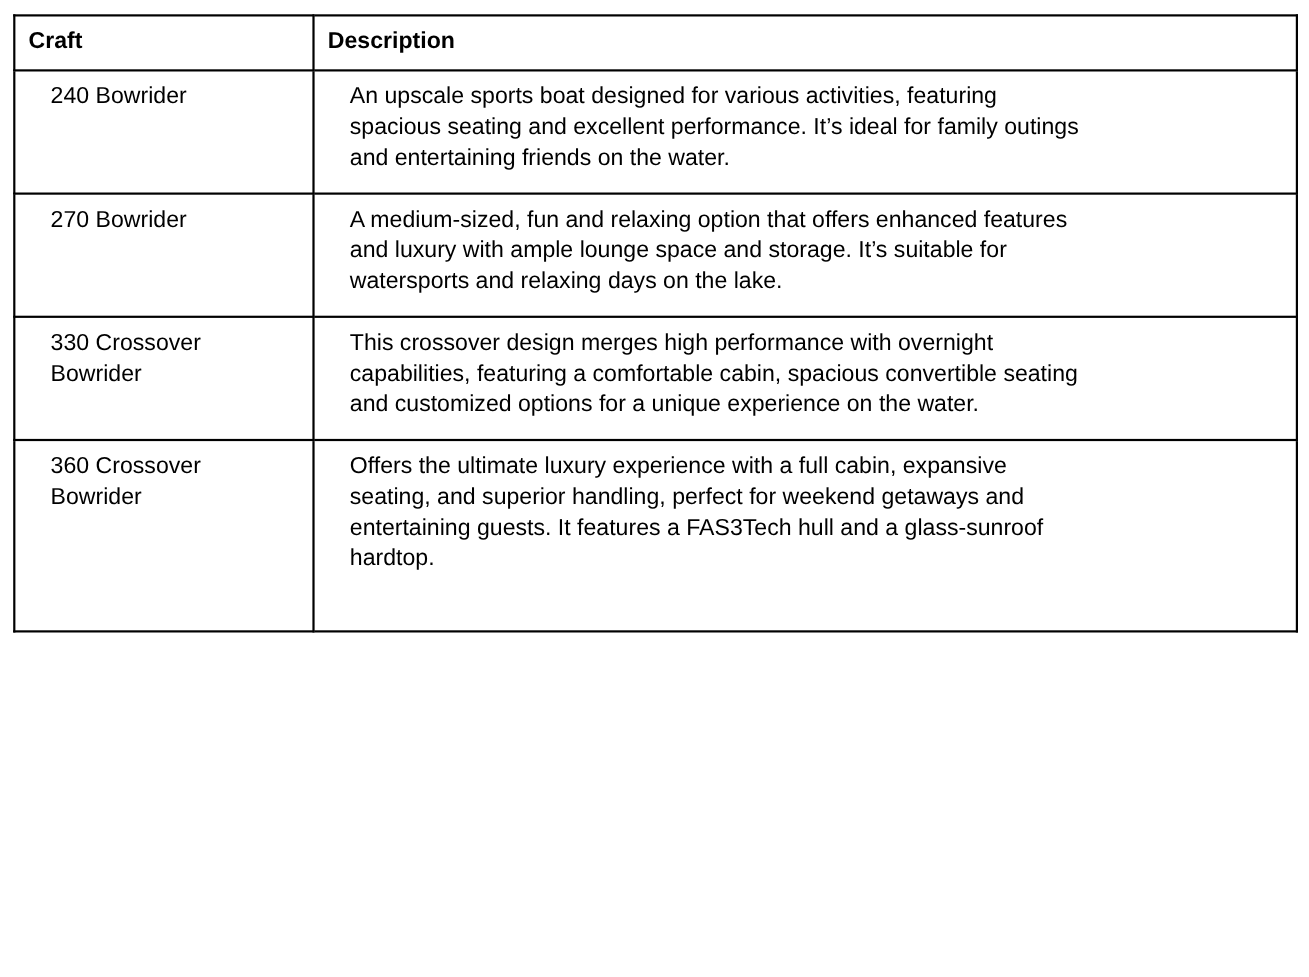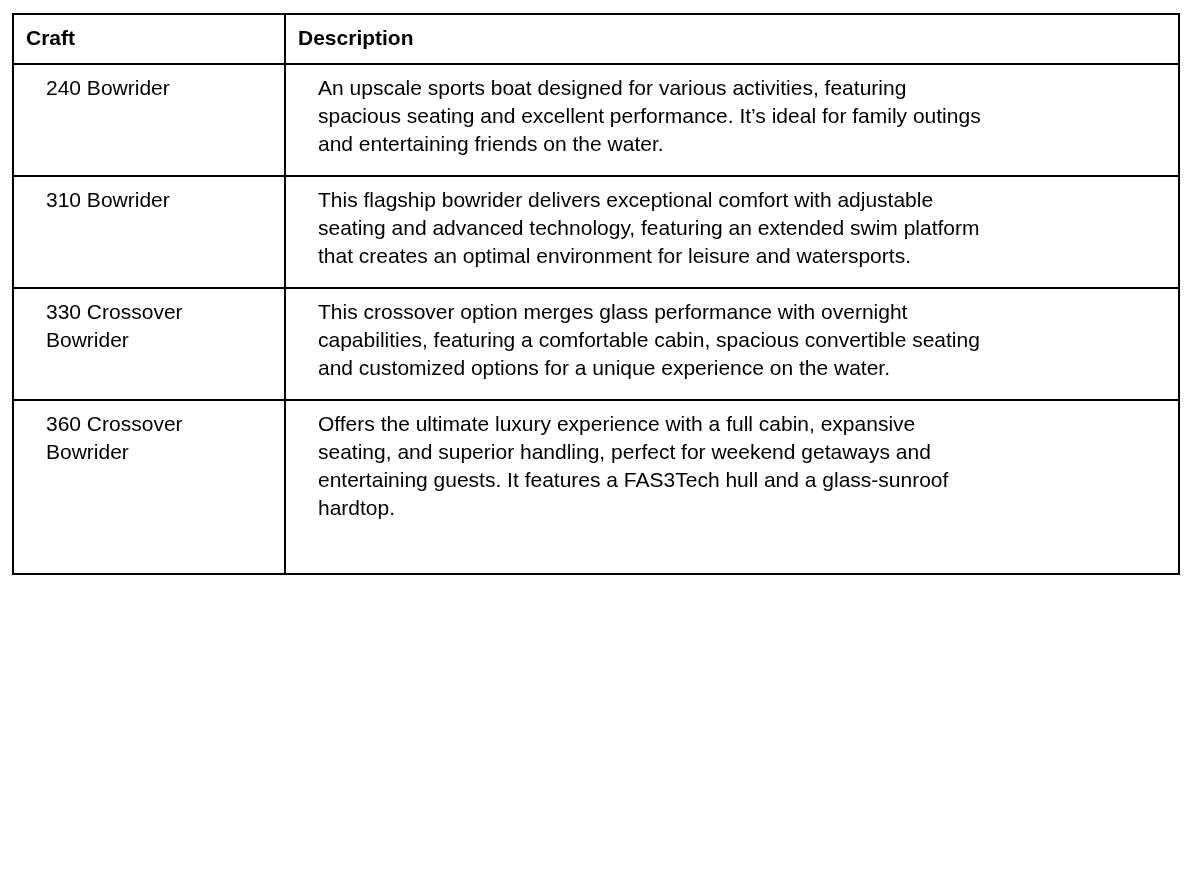--- a/index.html
+++ b/index.html
@@ -66,29 +66,29 @@
       </tr>
     </thead>
     <tbody>
       <tr class="row-3line">
         <td class="craft-cell">240 Bowrider</td>
         <td class="description-cell">An upscale sports boat designed for various activities, featuring
 spacious seating and excellent performance. It’s ideal for family outings
 and entertaining friends on the water.</td>
       </tr>
       <tr class="row-3line">
-        <td class="craft-cell">310 Bowrider</td>
-        <td class="description-cell">This flagship bowrider delivers exceptional comfort with adjustable
-seating and advanced technology, featuring an extended swim platform
-that creates an optimal environment for leisure and watersports.</td>
+        <td class="craft-cell">270 Bowrider</td>
+        <td class="description-cell">A medium-sized, fun and relaxing option that offers enhanced features
+and luxury with ample lounge space and storage. It’s suitable for
+watersports and relaxing days on the lake.</td>
       </tr>
       <tr class="row-3line">
         <td class="craft-cell">330 Crossover
 Bowrider</td>
-        <td class="description-cell">This crossover option merges glass performance with overnight
+        <td class="description-cell">This crossover design merges high performance with overnight
 capabilities, featuring a comfortable cabin, spacious convertible seating
 and customized options for a unique experience on the water.</td>
       </tr>
       <tr class="row-4line">
         <td class="craft-cell">360 Crossover
 Bowrider</td>
         <td class="description-cell">Offers the ultimate luxury experience with a full cabin, expansive
 seating, and superior handling, perfect for weekend getaways and
 entertaining guests. It features a FAS3Tech hull and a glass-sunroof
 hardtop.</td>

